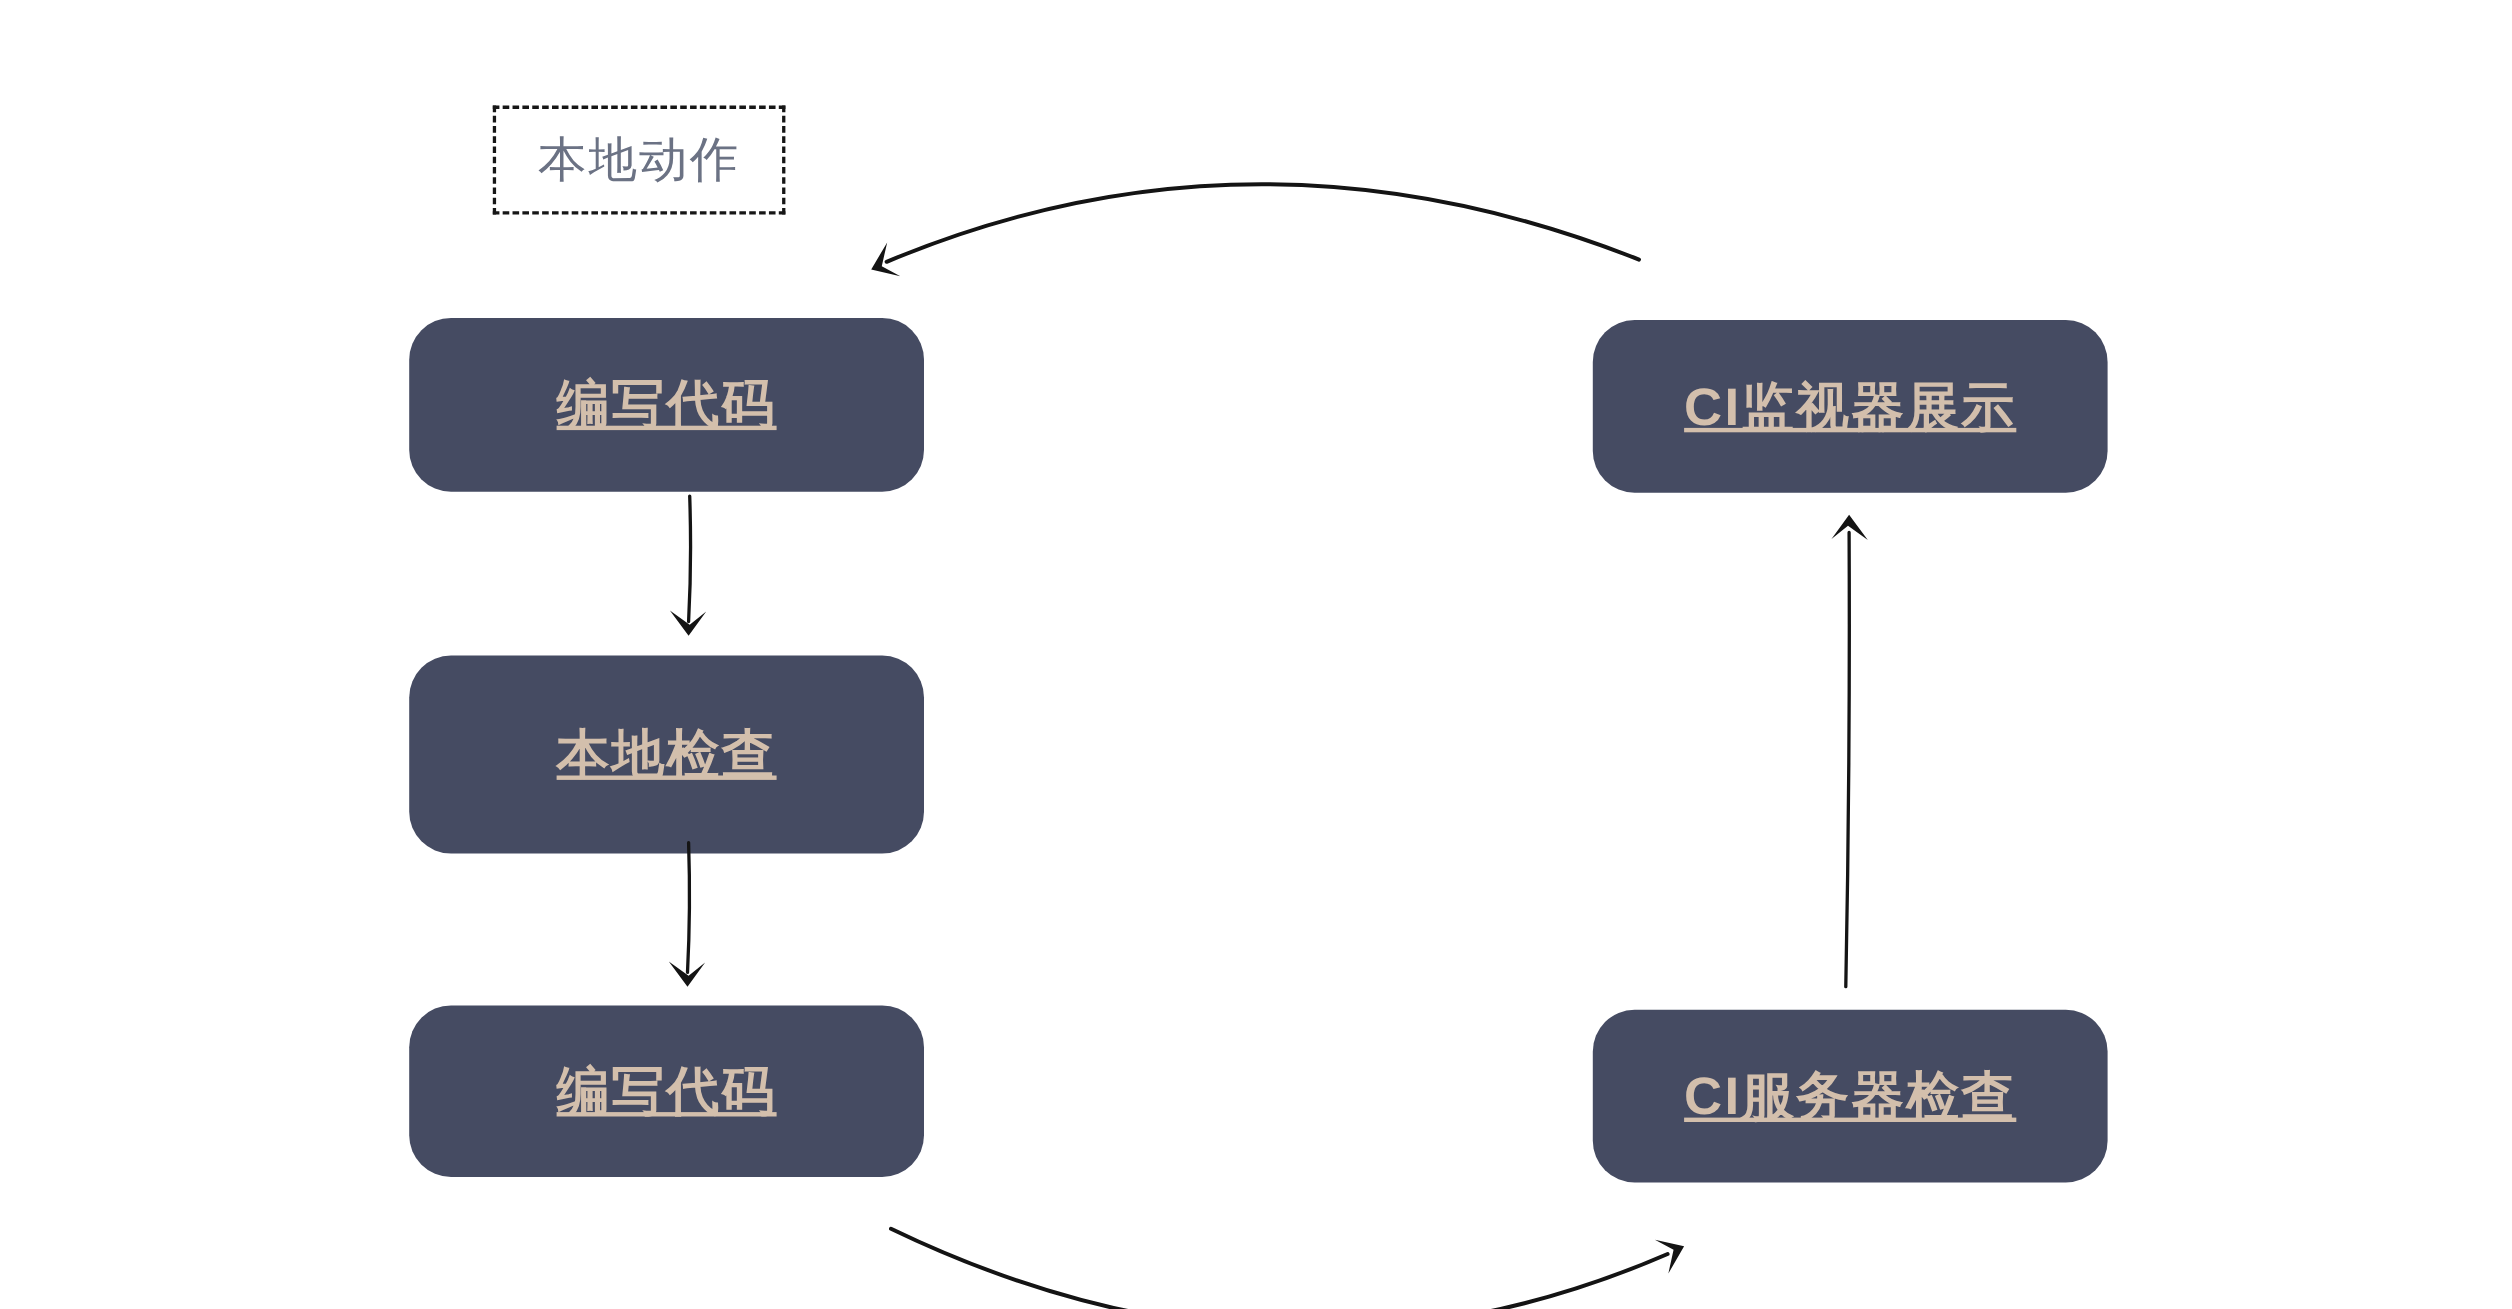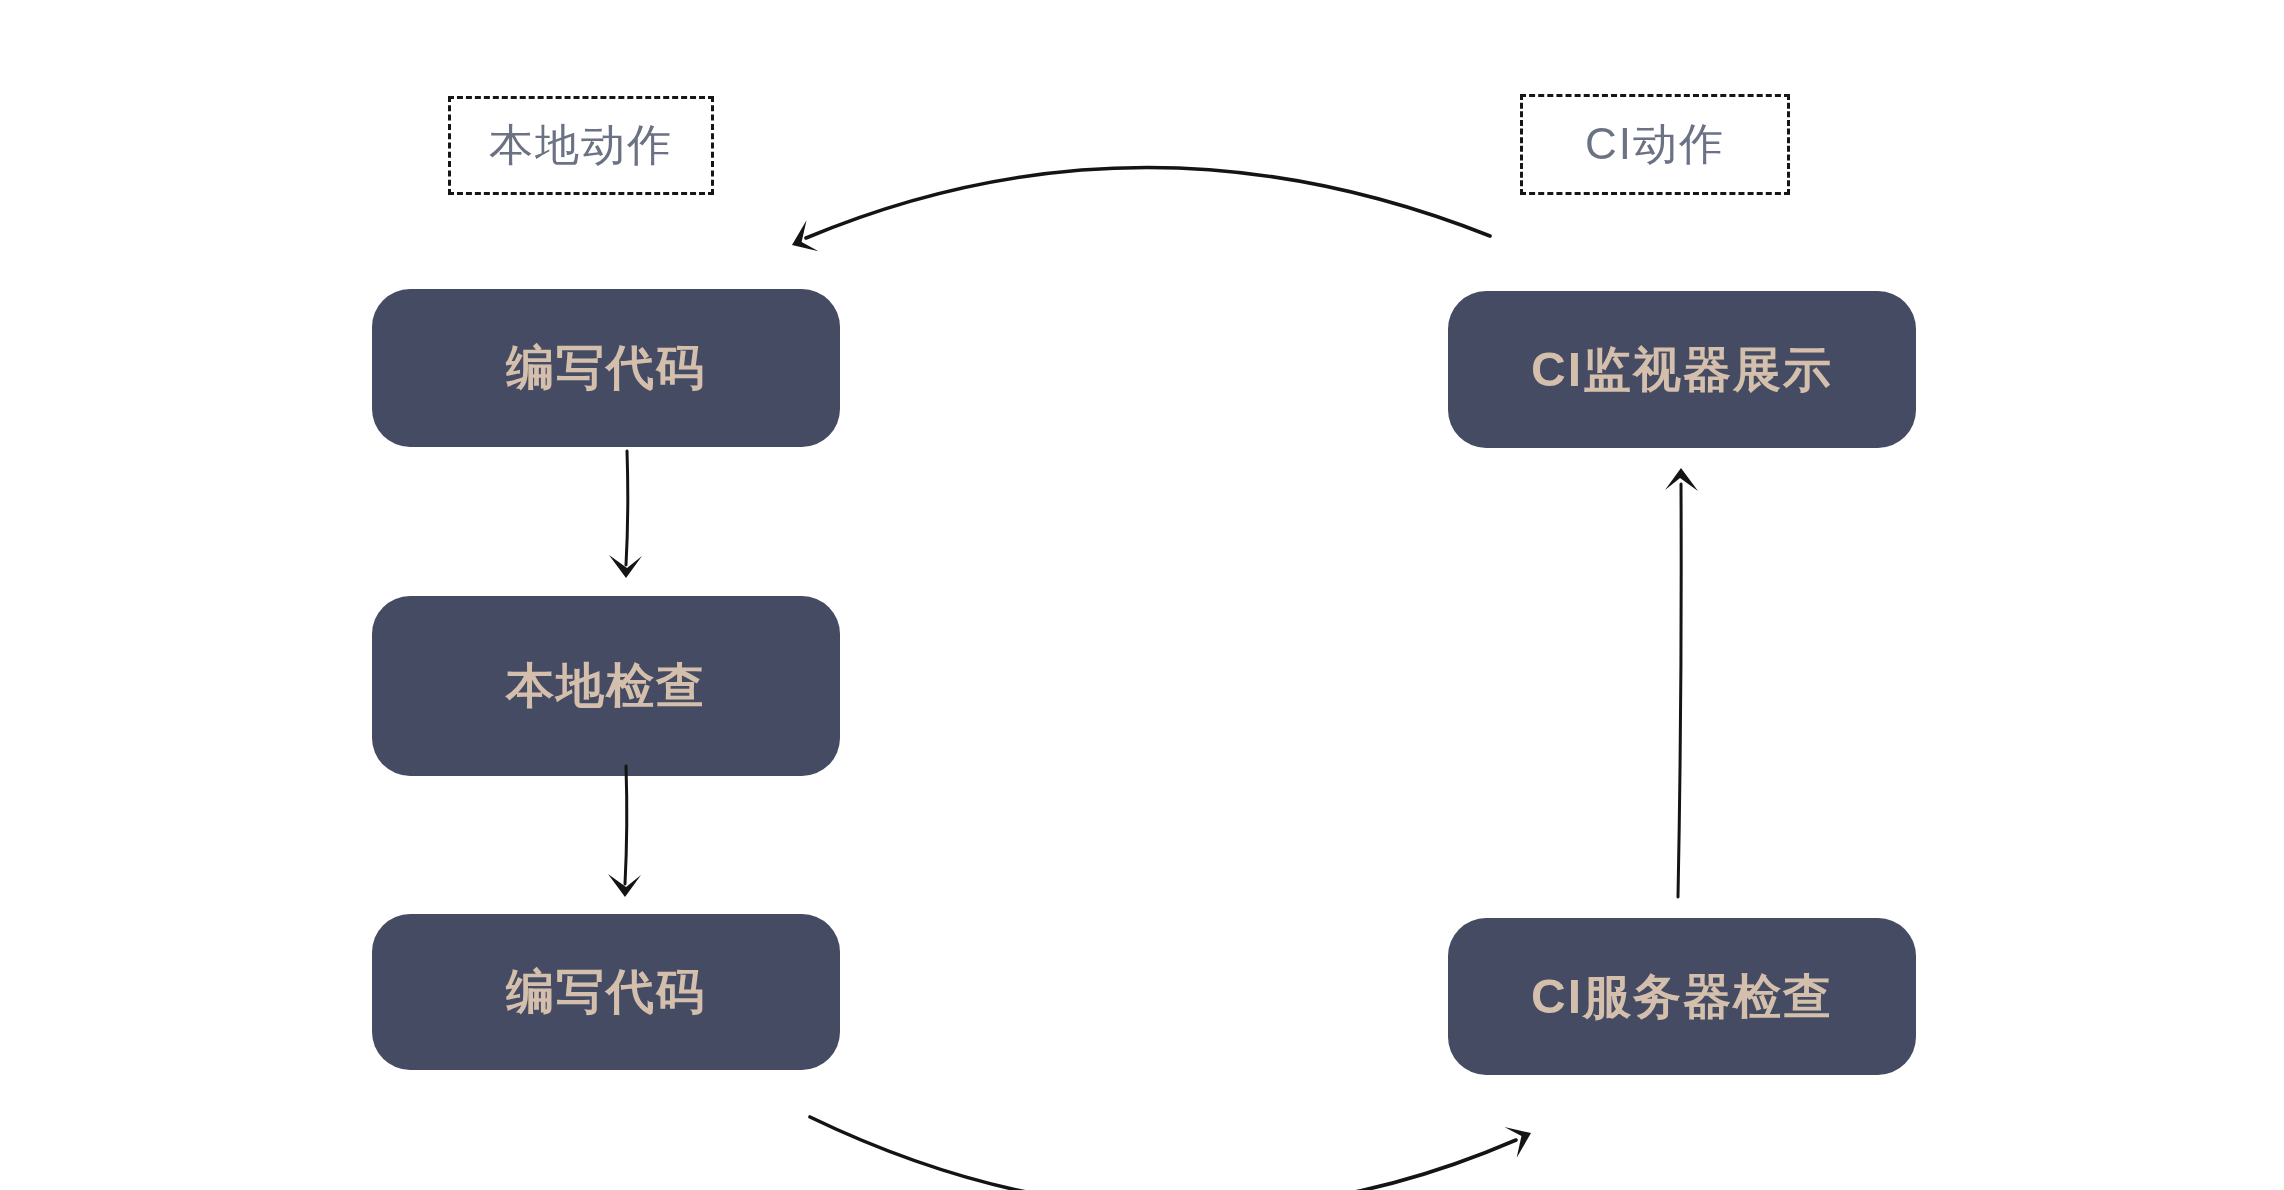--- a/index.html
+++ b/index.html
@@ -37,40 +37,40 @@
     position:absolute;
     width:468px;
     display:flex;align-items:center;justify-content:center;
     background:var(--node_bg);
     color:var(--node_text);
     font-size:48px;
     font-weight:700;
     letter-spacing:2px;
     border-radius:38px;
     box-sizing:border-box;
+    text-decoration:underline;
   }
   #node-write-code{left:372px;top:245px;height:158px;}
   #node-local-check{left:372px;top:552px;height:180px;}
   #node-commit-code{left:372px;top:870px;height:156px;}
   #node-ci-monitor{left:1448px;top:247px;height:157px;}
   #node-ci-server{left:1448px;top:874px;height:157px;}
   svg.arrows{position:absolute;left:0;top:0;width:2284px;height:1190px;pointer-events:none;}
   .line{fill:none;stroke:var(--arrow);stroke-linecap:round;}
   .thin{stroke-width:3px;}
   .thick{stroke-width:3.6px;}
   .head{fill:var(--arrow);stroke:none;}
 </style>
 </head>
 <body>
 
 <div class="canvas">
 
   <div class="group-label" id="label-local">本地动作</div>
 
-  <div class="group-label" id="label-ci">CI动作</div>
 
   <div class="node" id="node-write-code">编写代码</div>
 
   <div class="node" id="node-local-check">本地检查</div>
 
   <div class="node" id="node-commit-code">编写代码</div>
 
   <div class="node" id="node-ci-monitor">CI监视器展示</div>
 
   <div class="node" id="node-ci-server">CI服务器检查</div>

